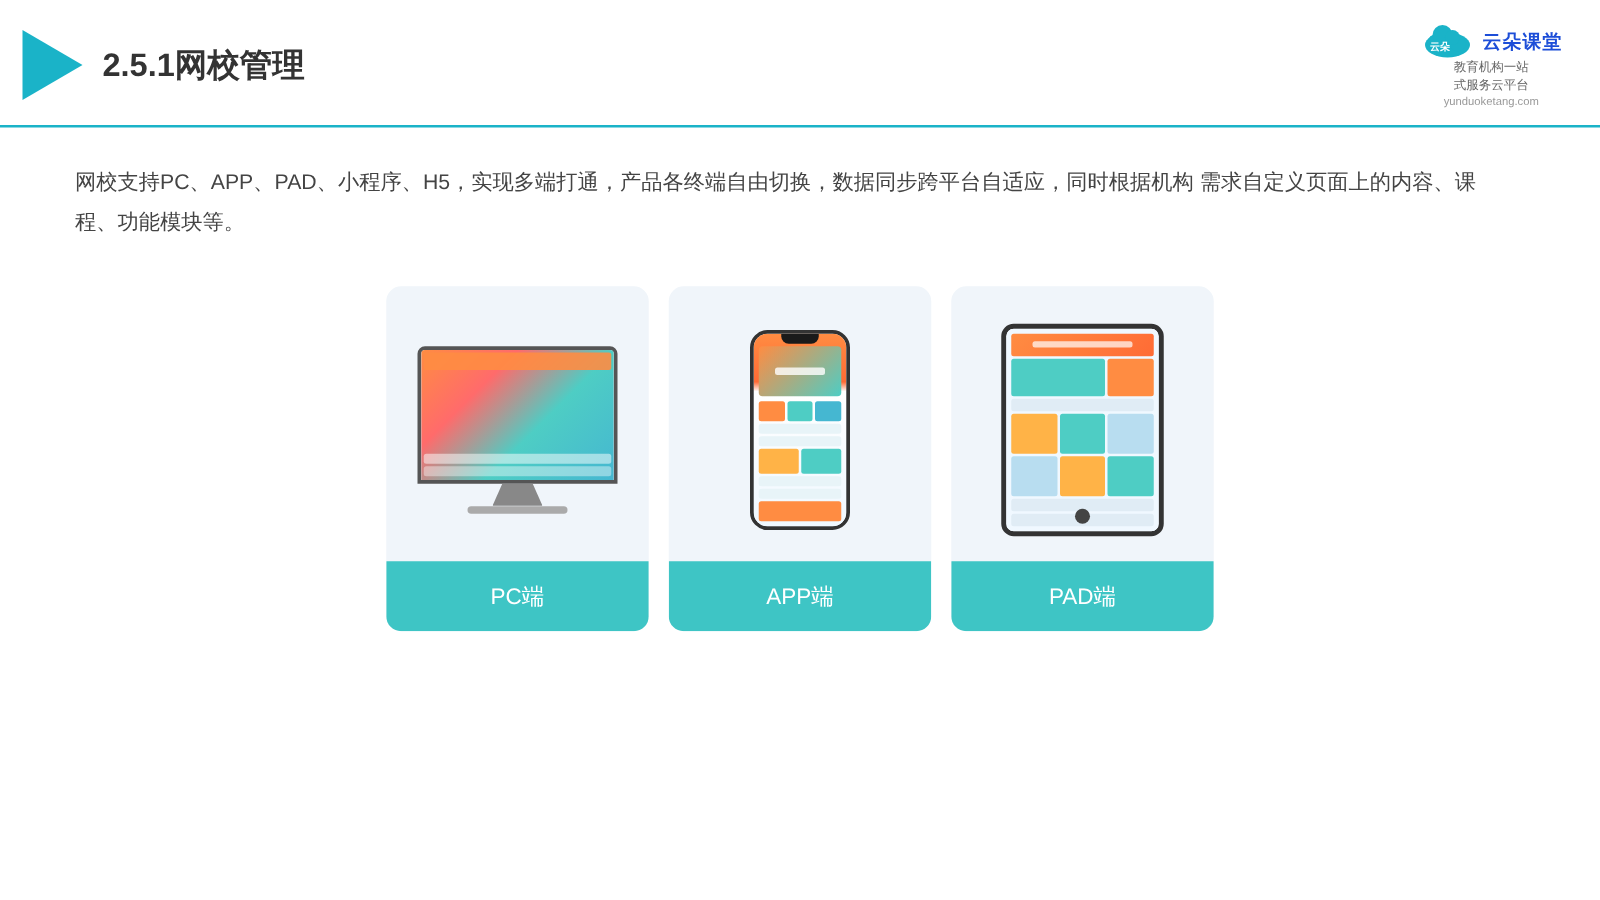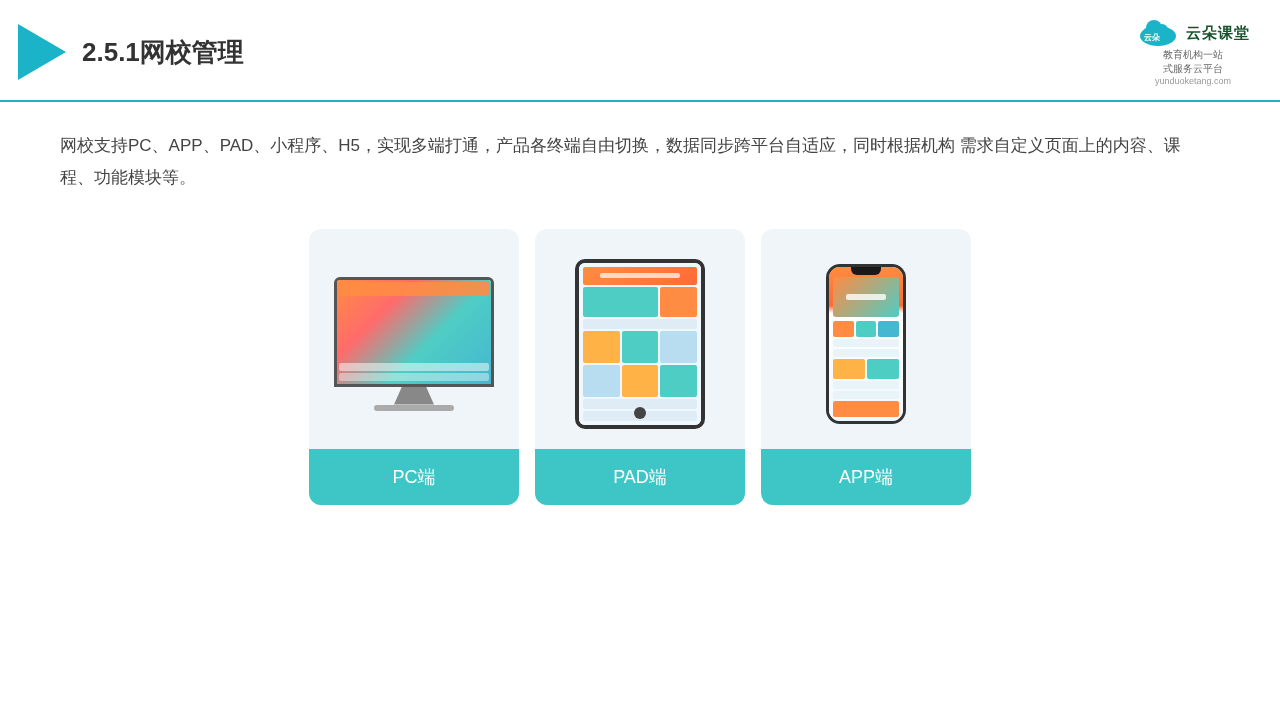--- a/index.html
+++ b/index.html
@@ -45,21 +45,21 @@
       display: flex;
       align-items: center;
       gap: 6px;
     }
     .cloud-icon-svg {
       width: 44px;
       height: 30px;
     }
     .brand-name {
       font-size: 15px;
-      color: #14532d;
+      color: #1d4ed8;
       font-weight: bold;
       letter-spacing: 1px;
     }
     .brand-url {
       font-size: 9px;
       color: #999;
     }
 
     
     .description {
@@ -385,20 +385,48 @@
         </div>
         <div class="pc-stand"></div>
         <div class="pc-base"></div>
       </div>
     </div>
     <div class="card-label">PC端</div>
   </div>
 
   <div class="card">
     <div class="card-image-area">
+      <div class="phone-mockup">
+        <div class="phone-notch"></div>
+        <div class="phone-screen">
+          <div class="phone-screen-banner">
+            <div style="width:60%;height:6px;background:rgba(255,255,255,0.8);border-radius:2px;"></div>
+          </div>
+          <div style="display:flex;gap:2px;margin-top:2px;">
+            <div style="flex:1;height:16px;background:#ff8c42;border-radius:2px;"></div>
+            <div style="flex:1;height:16px;background:#4ecdc4;border-radius:2px;"></div>
+            <div style="flex:1;height:16px;background:#45b7d1;border-radius:2px;"></div>
+          </div>
+          <div class="phone-screen-row"></div>
+          <div class="phone-screen-row"></div>
+          <div style="display:flex;gap:2px;">
+            <div style="flex:1;height:20px;background:#ffb347;border-radius:2px;"></div>
+            <div style="flex:1;height:20px;background:#4ecdc4;border-radius:2px;"></div>
+          </div>
+          <div class="phone-screen-row"></div>
+          <div class="phone-screen-row"></div>
+          <div style="width:100%;height:16px;background:#ff8c42;border-radius:2px;"></div>
+        </div>
+      </div>
+    </div>
+    <div class="card-label">APP端</div>
+  </div>
+
+  <div class="card">
+    <div class="card-image-area">
       <div class="tablet-mockup">
         <div class="tablet-home-btn"></div>
         <div class="tablet-screen">
           <div class="tablet-header-bar">
             <div style="width:70%;height:5px;background:rgba(255,255,255,0.7);border-radius:2px;"></div>
           </div>
           <div class="tablet-content-row">
             <div class="tablet-block-big"></div>
             <div class="tablet-block-sm"></div>
           </div>
@@ -412,43 +440,15 @@
             <div class="tablet-grid-cell teal"></div>
           </div>
           <div class="tablet-row-full"></div>
           <div class="tablet-row-full"></div>
         </div>
       </div>
     </div>
     <div class="card-label">PAD端</div>
   </div>
 
-  <div class="card">
-    <div class="card-image-area">
-      <div class="phone-mockup">
-        <div class="phone-notch"></div>
-        <div class="phone-screen">
-          <div class="phone-screen-banner">
-            <div style="width:60%;height:6px;background:rgba(255,255,255,0.8);border-radius:2px;"></div>
-          </div>
-          <div style="display:flex;gap:2px;margin-top:2px;">
-            <div style="flex:1;height:16px;background:#ff8c42;border-radius:2px;"></div>
-            <div style="flex:1;height:16px;background:#4ecdc4;border-radius:2px;"></div>
-            <div style="flex:1;height:16px;background:#45b7d1;border-radius:2px;"></div>
-          </div>
-          <div class="phone-screen-row"></div>
-          <div class="phone-screen-row"></div>
-          <div style="display:flex;gap:2px;">
-            <div style="flex:1;height:20px;background:#ffb347;border-radius:2px;"></div>
-            <div style="flex:1;height:20px;background:#4ecdc4;border-radius:2px;"></div>
-          </div>
-          <div class="phone-screen-row"></div>
-          <div class="phone-screen-row"></div>
-          <div style="width:100%;height:16px;background:#ff8c42;border-radius:2px;"></div>
-        </div>
-      </div>
-    </div>
-    <div class="card-label">APP端</div>
-  </div>
-
 
 
 </div>
 
 </body></html>

